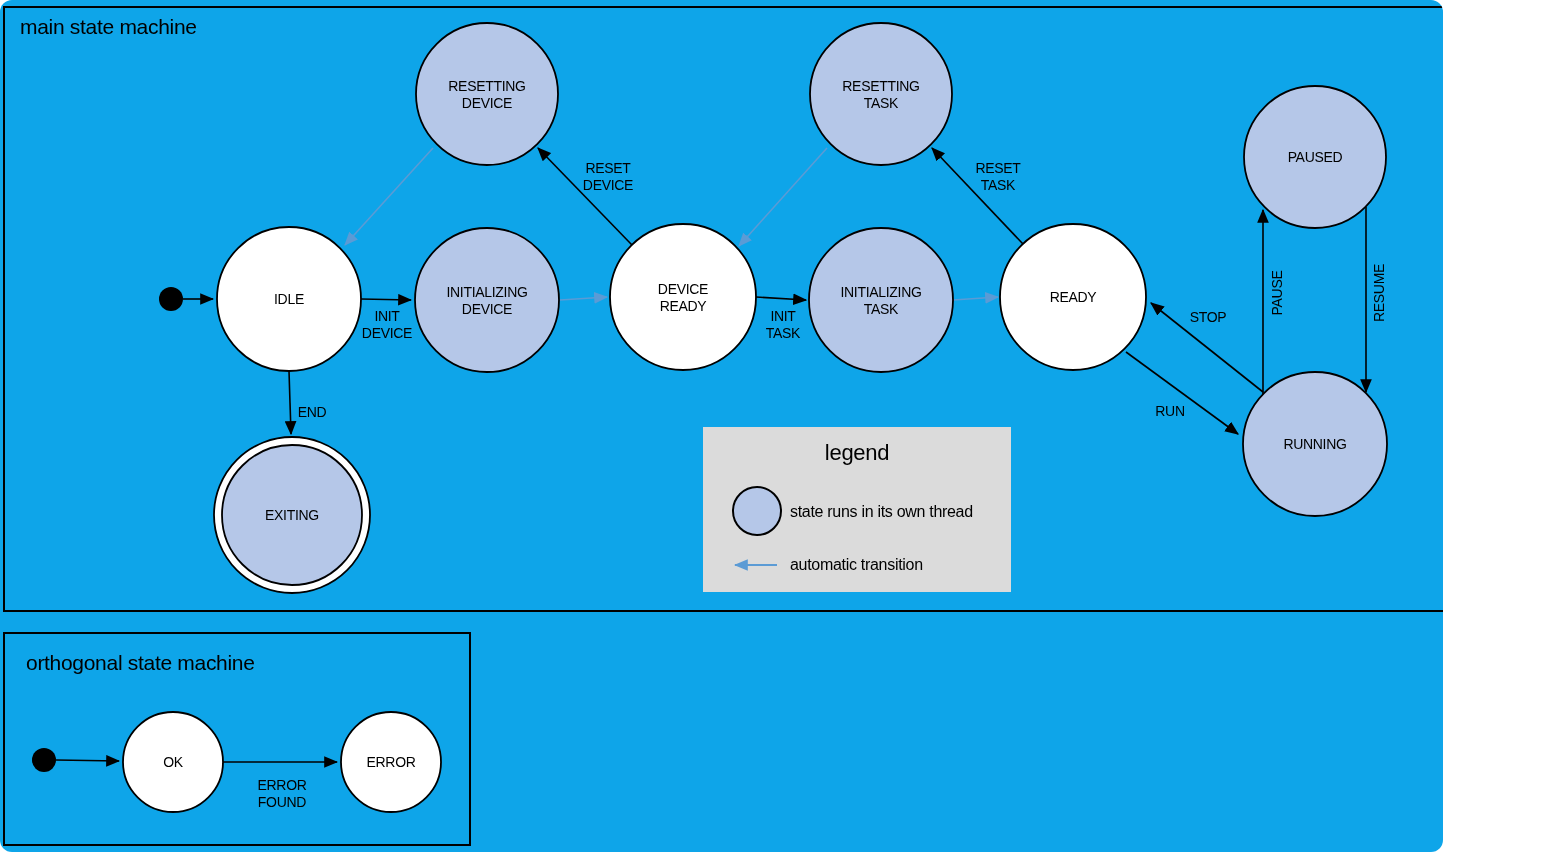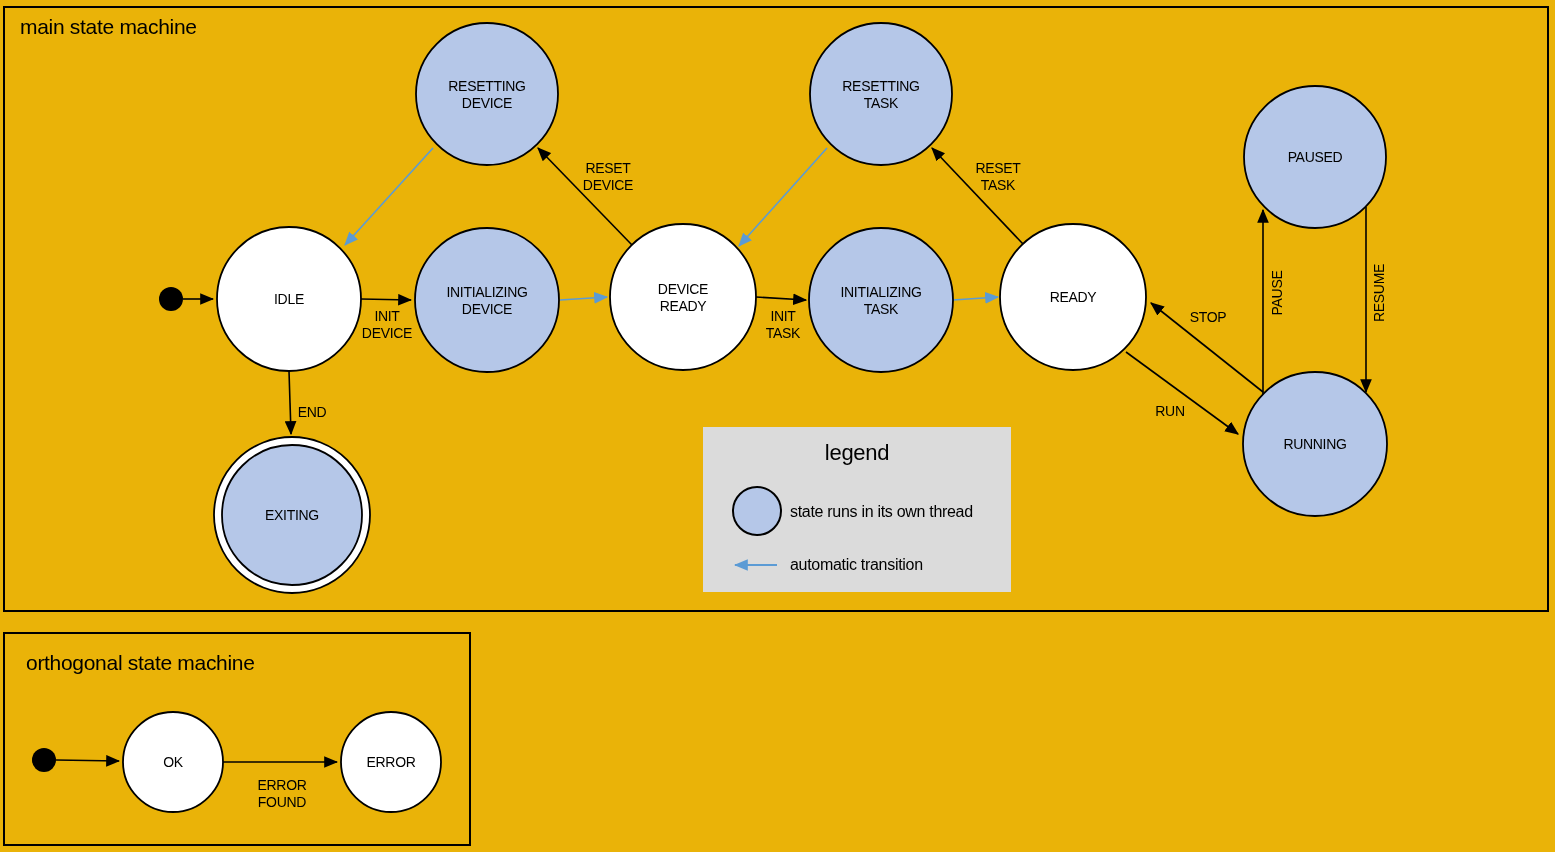--- a/index.html
+++ b/index.html
@@ -1,16 +1,16 @@
 <!DOCTYPE html>
 <html><head>
 <meta charset="utf-8">
 <style>
   html,body{margin:0;padding:0;background:#ffffff;}
-  #stage{position:relative;width:1555px;height:852px;background:#eab308;overflow:hidden;}
+  #stage{position:relative;width:1443px;height:852px;background:#0ea5e9;overflow:hidden;border-radius:12px;}
   svg{display:block;}
   text{font-family:"Liberation Sans",sans-serif;fill:#000000;}
   .box-title{font-size:21px;letter-spacing:-0.3px;}
   .state-label{font-size:14px;letter-spacing:-0.3px;}
   .edge-label{font-size:14px;letter-spacing:-0.3px;}
   .legend-title{font-size:22px;letter-spacing:-0.3px;}
   .legend-item{font-size:16px;letter-spacing:-0.3px;}
 </style>
 </head>
 <body>

